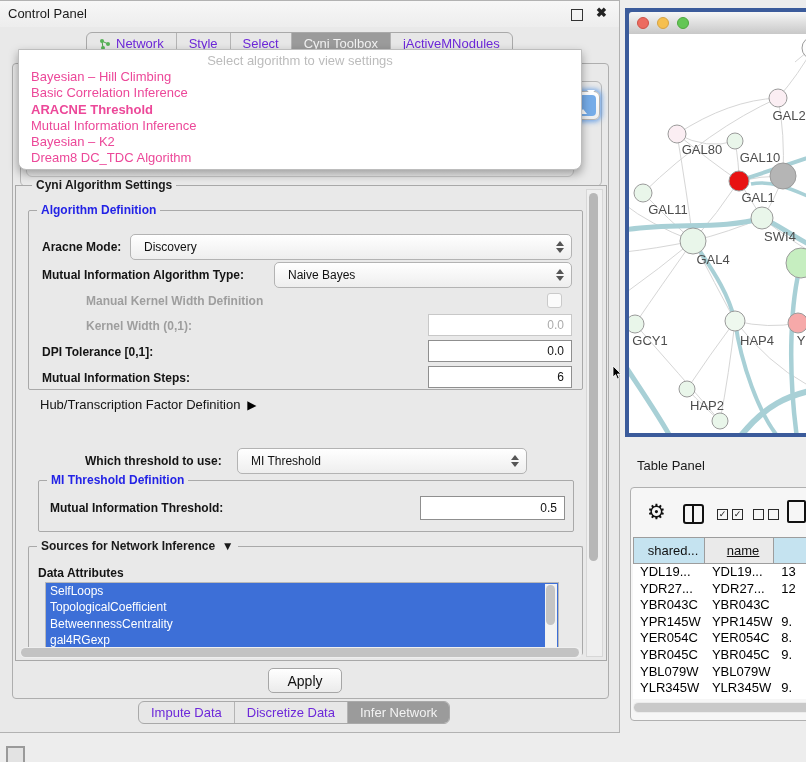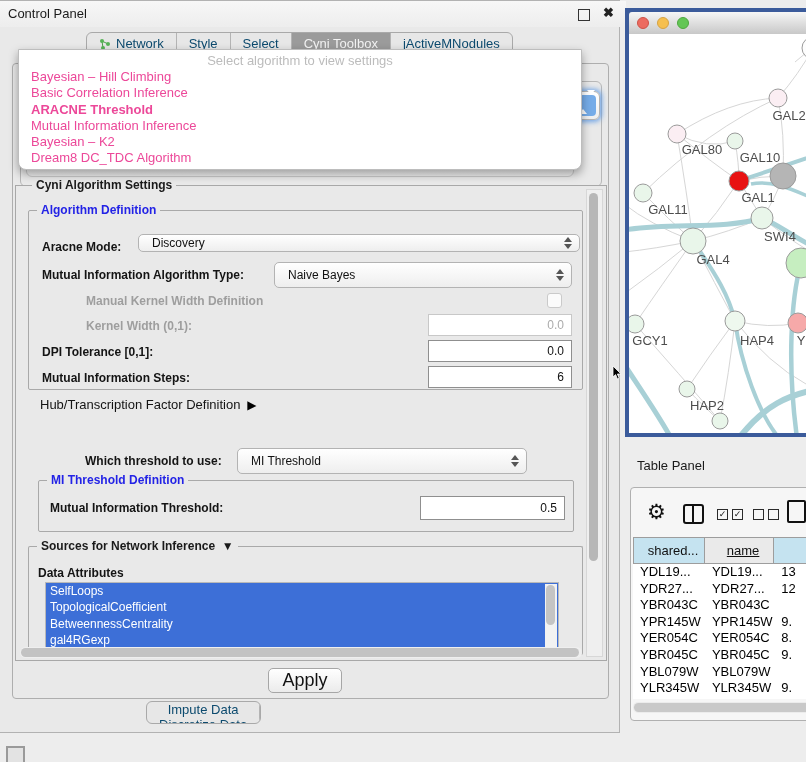--- a/index.html
+++ b/index.html
@@ -7,34 +7,34 @@
     width:806px;height:762px;position:relative;overflow:hidden;
     background:#ededed;
     font-family:"Liberation Sans", sans-serif;
     -webkit-font-smoothing:antialiased;
   }
   .abs{position:absolute;}
 
   
   #cp{left:0;top:6;width:619px;height:731px;background:#e9e9e9;
       border:1px solid #b2b2b2;border-left:none;}
-  #cp-titlebar{left:0;top:0;width:100%;height:26px;background:linear-gradient(#f7f7f7,#ededed);padding-left:7px;}
+  #cp-titlebar{left:0;top:0;width:100%;height:26px;background:linear-gradient(#f7f7f7,#ededed);}
   #cp-title{left:8px;top:5px;font-size:13px;color:#1a1a1a;}
   .winbtn{top:8px;width:10px;height:10px;}
   #btn-float{right:36px;border:1.5px solid #333;}
   #btn-close{right:12px;font-size:13px;font-weight:bold;color:#222;top:5px;width:auto;height:auto;line-height:14px;}
 
   
   .segbar{display:flex;border:1px solid #a9a9a9;border-radius:6px;overflow:hidden;background:#e7e7e7;height:23px;box-sizing:border-box;}
-  .seg{display:flex;align-items:center;justify-content:center;gap:5px;font-size:13px;color:#0c4a6e;
+  .seg{display:flex;align-items:center;justify-content:center;gap:5px;font-size:13px;color:#6d28d9;
        border-right:1px solid #b4b4b4;padding:0 12px;box-sizing:border-box;white-space:nowrap;}
   .seg:last-child{border-right:none;}
   .seg.sel{background:#9b9b9b;color:#f3f3f3;}
   #top-tabs{left:86px;top:31px;}
-  #bottom-tabs{left:146px;top:700px;flex-direction:column;}
+  #bottom-tabs{left:138px;top:700px;}
 
   
   #content-border{left:12px;top:62px;width:595px;height:634px;border:1px solid #aeaeae;border-radius:4px;}
   #bg-group{left:20px;top:80px;width:580px;height:104px;border:1px solid #b7b7b7;border-radius:6px;}
   
   .combo{background:linear-gradient(#ffffff,#eeeeee);border:1px solid #b3b3b3;border-radius:5px;
          font-size:12px;box-sizing:border-box;}
   .combo .val{position:absolute;left:13px;top:50%;transform:translateY(-50%);color:#111;}
   .arrows{position:absolute;right:7px;top:50%;transform:translateY(-50%);display:flex;flex-direction:column;align-items:center;gap:2px;}
   .tri-up{width:0;height:0;border-left:4px solid transparent;border-right:4px solid transparent;border-bottom:5px solid #555;}
@@ -79,21 +79,21 @@
   #attr-vscroll{position:absolute;right:1px;top:1px;width:12px;height:64px;background:#f2f2f2;}
   #attr-vthumb{position:absolute;left:1px;top:1px;width:9px;height:40px;background:#c4c4c4;border-radius:5px;}
 
   
   #set-vscroll{position:absolute;left:570px;top:3px;width:15px;height:466px;background:#efefef;border:1px solid #d7d7d7;}
   #set-vthumb{position:absolute;left:2px;top:3px;width:9px;height:368px;background:#b7b7b7;border-radius:6px;}
   #set-hscroll{position:absolute;left:4px;top:461px;width:562px;height:11px;background:#efefef;border-radius:6px;}
   #set-hthumb{position:absolute;left:1px;top:1px;width:558px;height:9px;background:#c3c3c3;border-radius:5px;}
 
   #apply-btn{left:268px;top:667px;width:72px;height:23px;background:linear-gradient(#ffffff,#ebebeb);
-      border:1px solid #a6a6a6;border-radius:5px;font-size:18px;color:#111;
+      border:1px solid #a6a6a6;border-radius:5px;font-size:14px;color:#111;
       display:flex;align-items:center;justify-content:center;font-family:"Liberation Sans",sans-serif;}
 
   
   #netwin{left:625px;top:8px;width:200px;height:429px;background:#3b5b9b;padding:4px;box-sizing:border-box;}
   #net-titlebar{position:relative;height:22px;background:linear-gradient(#f6f6f6,#c8c8c8);
       border-radius:3px 3px 0 0;display:flex;align-items:center;padding-left:8px;gap:8px;}
   .light{width:12px;height:12px;border-radius:50%;box-sizing:border-box;}
   .light.red{background:#ec6b60;border:1px solid #ce5247;}
   .light.yellow{background:#f5bf4f;border:1px solid #d6a243;}
   .light.green{background:#63c655;border:1px solid #4ea73f;}
@@ -190,21 +190,21 @@
       </div>
   </div>
 
   <div id="settings" class="abs">
     <span class="gt plain" style="left:16px;">Cyni Algorithm Settings</span>
 
     <div class="grp" style="left:12px;top:24px;width:553px;height:178px;">
       <span class="gt blue">Algorithm Definition</span>
     </div>
     <span class="lbl" style="left:26px;top:54px;">Aracne Mode:</span>
-    <div class="combo" style="position:absolute;left:122px;top:48px;width:442px;height:18px;">
+    <div class="combo" style="position:absolute;left:114px;top:48px;width:442px;height:26px;">
       <span class="val">Discovery</span>
       <span class="arrows">
           <span class="tri-up"></span>
           <span class="tri-dn"></span>
         </span>
     </div>
     <span class="lbl" style="left:26px;top:82px;">Mutual Information Algorithm Type:</span>
     <div class="combo" style="position:absolute;left:258px;top:76px;width:298px;height:26px;">
       <span class="val">Naive Bayes</span>
       <span class="arrows">

